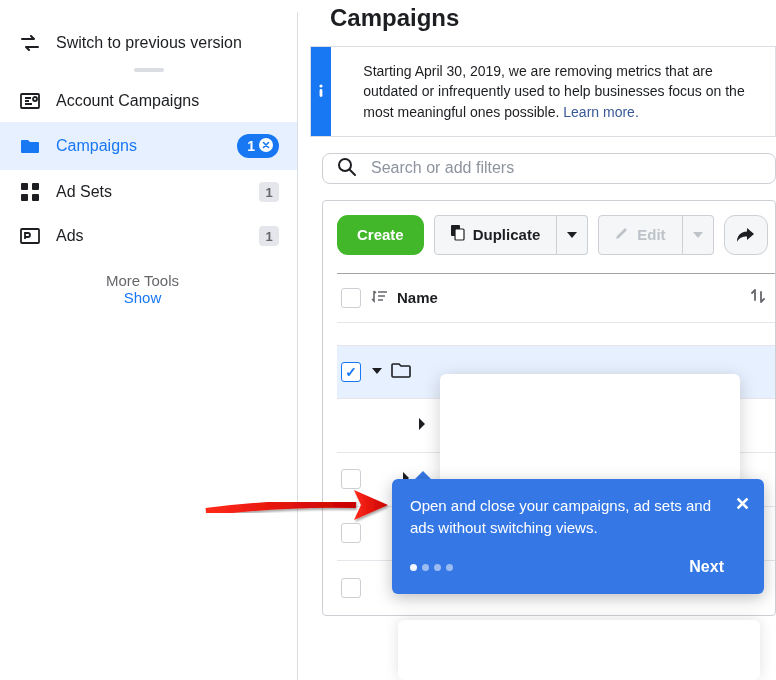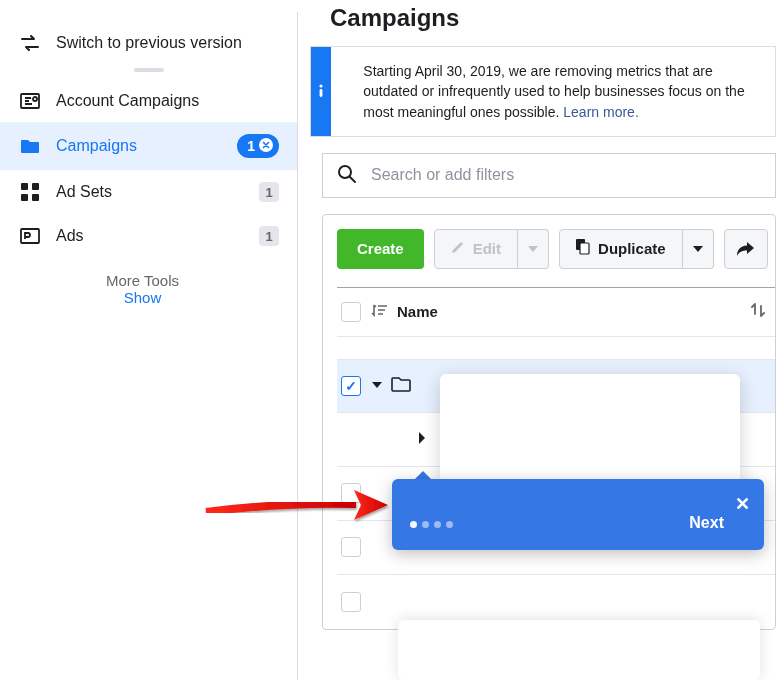--- a/index.html
+++ b/index.html
@@ -20,27 +20,27 @@
     .tools-row .show { color: #1877f2; cursor: pointer; }
 
     .main { position: absolute; left: 298px; top: 0; right: 0; height: 100%; padding: 0 0 0 0; }
     .page-title { font-size: 24px; font-weight: 700; padding: 4px 0 14px 32px; }
     
     .notice { display: flex; border: 1px solid #dadde1; margin: 0 0 16px 12px; background: #fff; gap: 16px; }
     .notice-icon { width: 52px; background: #1877f2; color: #fff; display: flex; align-items: center; justify-content: center; }
     .notice-body { padding: 14px 16px; font-size: 14px; color: #1c1e21; line-height: 1.45; }
     .notice-body a { color: #385898; text-decoration: none; }
     
-    .searchbar { display: flex; align-items: center; border: 1px solid #ccd0d5; border-radius: 0; margin: 0 0 16px 24px; padding: 10px 14px; background: #fff; }
+    .searchbar { display: flex; align-items: center; border: 1px solid #ccd0d5; border-radius: 8px; margin: 0 0 16px 24px; padding: 3px 14px; background: #fff; }
     .searchbar input { border: none; outline: none; font-size: 16px; flex: 1; color: #1c1e21; margin-left: 14px; }
     .searchbar input::placeholder { color: #8d949e; }
 
     .toolbar-frame { border: 1px solid #ccd0d5; border-radius: 4px; margin-left: 24px; padding: 14px 0 0 14px; background: #fff; }
     .toolbar { display: flex; gap: 10px; align-items: stretch; height: 40px; margin-bottom: 18px; }
-    .btn { display: inline-flex; align-items: center; justify-content: center; border-radius: 4px; padding: 0 16px; font-size: 15px; font-weight: 700; cursor: pointer; border: 1px solid #ccd0d5; background: #f5f6f7; color: #1c1e21; }
+    .btn { display: inline-flex; align-items: center; justify-content: center; border-radius: 11px; padding: 0 16px; font-size: 15px; font-weight: 700; cursor: pointer; border: 1px solid #ccd0d5; background: #f5f6f7; color: #1c1e21; }
     .btn-green { background: #42b72a; color: #fff; border: none; padding: 0 20px; }
     .btn-group { display: flex; }
     .btn-group .btn { border-radius: 0; }
     .btn-group .btn:first-child { border-top-left-radius: 4px; border-bottom-left-radius: 4px; }
     .btn-group .btn.caret { border-top-right-radius: 4px; border-bottom-right-radius: 4px; border-left: none; padding: 0 10px; }
     .btn .ico { margin-right: 8px; }
     .btn.disabled { color: #bec3c9; }
     .btn-iconly { padding: 0 12px; }
 
     .table-head { display: flex; align-items: center; padding: 6px 0 14px 0; border-top: 1px solid #a3a3a3; border-bottom: 1px solid #e4e6eb; margin-bottom: 28px; padding-top: 14px;}
@@ -169,50 +169,50 @@
           <path d="M13 13l5 5" stroke-linecap="round"></path>
         </svg>
     </span>
     <input type="text" placeholder="Search or add filters" style="">
   </div>
 
   <div class="toolbar-frame">
     <div class="toolbar">
       <div class="btn btn-green">Create</div>
       <div class="btn-group">
-        <div class="btn disabled">
-          <span class="ico">
-            <svg width="14" height="14" viewBox="0 0 14 14" fill="#bec3c9">
-                <path d="M1 13l1-3 8-8 2 2-8 8-3 1zM10 2l2 2"></path>
-              </svg>
-          </span>
-          <span>Edit</span>
-        </div>
-        <div class="btn caret disabled">
-          <svg width="10" height="6" viewBox="0 0 10 6" fill="#bec3c9">
-              <path d="M0 0l5 6 5-6z"></path>
-            </svg>
-        </div>
-      </div>
-      <div class="btn-group">
         <div class="btn">
           <span class="ico">
             <svg width="14" height="16" viewBox="0 0 14 16" fill="#1c1e21">
                 <rect x="0" y="0" width="9" height="11" rx="1"></rect>
                 <rect x="4" y="4" width="9" height="11" rx="1" fill="#fff" stroke="#1c1e21" stroke-width="1.2"></rect>
               </svg>
           </span>
           <span>Duplicate</span>
         </div>
         <div class="btn caret">
           <svg width="10" height="6" viewBox="0 0 10 6" fill="#1c1e21">
               <path d="M0 0l5 6 5-6z"></path>
             </svg>
         </div>
       </div>
+      <div class="btn-group">
+        <div class="btn disabled">
+          <span class="ico">
+            <svg width="14" height="14" viewBox="0 0 14 14" fill="#bec3c9">
+                <path d="M1 13l1-3 8-8 2 2-8 8-3 1zM10 2l2 2"></path>
+              </svg>
+          </span>
+          <span>Edit</span>
+        </div>
+        <div class="btn caret disabled">
+          <svg width="10" height="6" viewBox="0 0 10 6" fill="#bec3c9">
+              <path d="M0 0l5 6 5-6z"></path>
+            </svg>
+        </div>
+      </div>
       <div class="btn btn-iconly">
         <svg width="18" height="16" viewBox="0 0 18 16" fill="#1c1e21">
             <path d="M10 1l7 6-7 6v-3.5C5 9.5 2 11 0 15c0-6 3-10 10-10.5V1z"></path>
           </svg>
       </div>
     </div>
 
     <div class="table-head">
       <span class="checkbox th-checkbox"></span>
       <span class="th-sort">
@@ -277,20 +277,21 @@
     </div>
   </div>
 </div>
 
 <div class="popover-white"></div>
 <div class="popover-white2"></div>
 
 <div class="tooltip-caret"></div>
 <div class="tooltip-blue">
   <div class="close">✕</div>
+  <div>Open and close your campaigns, ad sets and ads without switching views.</div>
   <div class="tooltip-footer">
     <div class="dots">
       <span></span><span class="faded"></span><span class="faded"></span><span class="faded"></span>
     </div>
     <div class="next">Next</div>
   </div>
 </div>
 
 <svg class="arrow-anno" width="200" height="60" viewBox="0 0 200 60">
   <defs>

